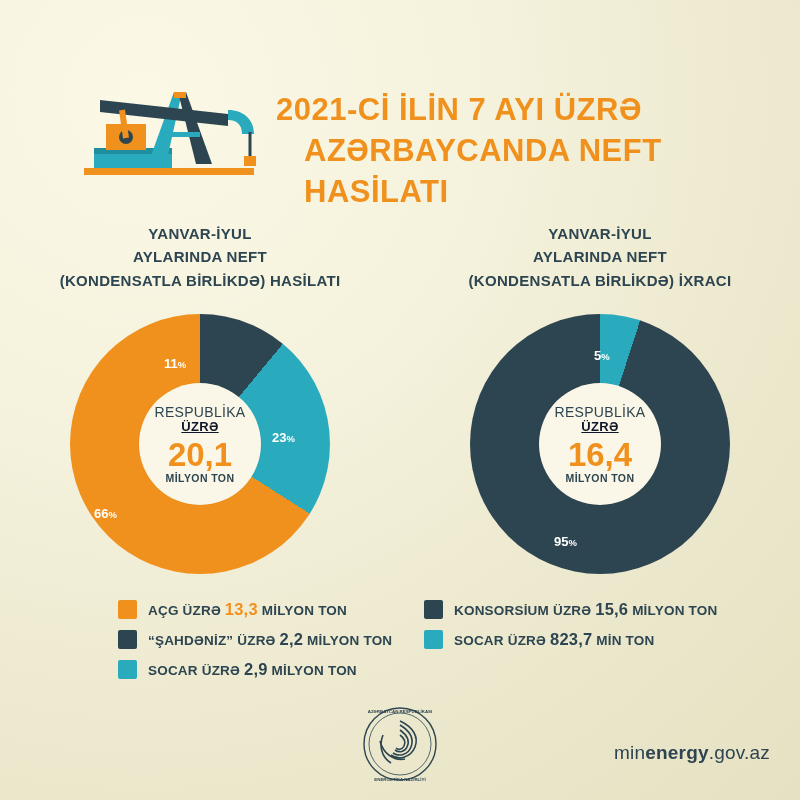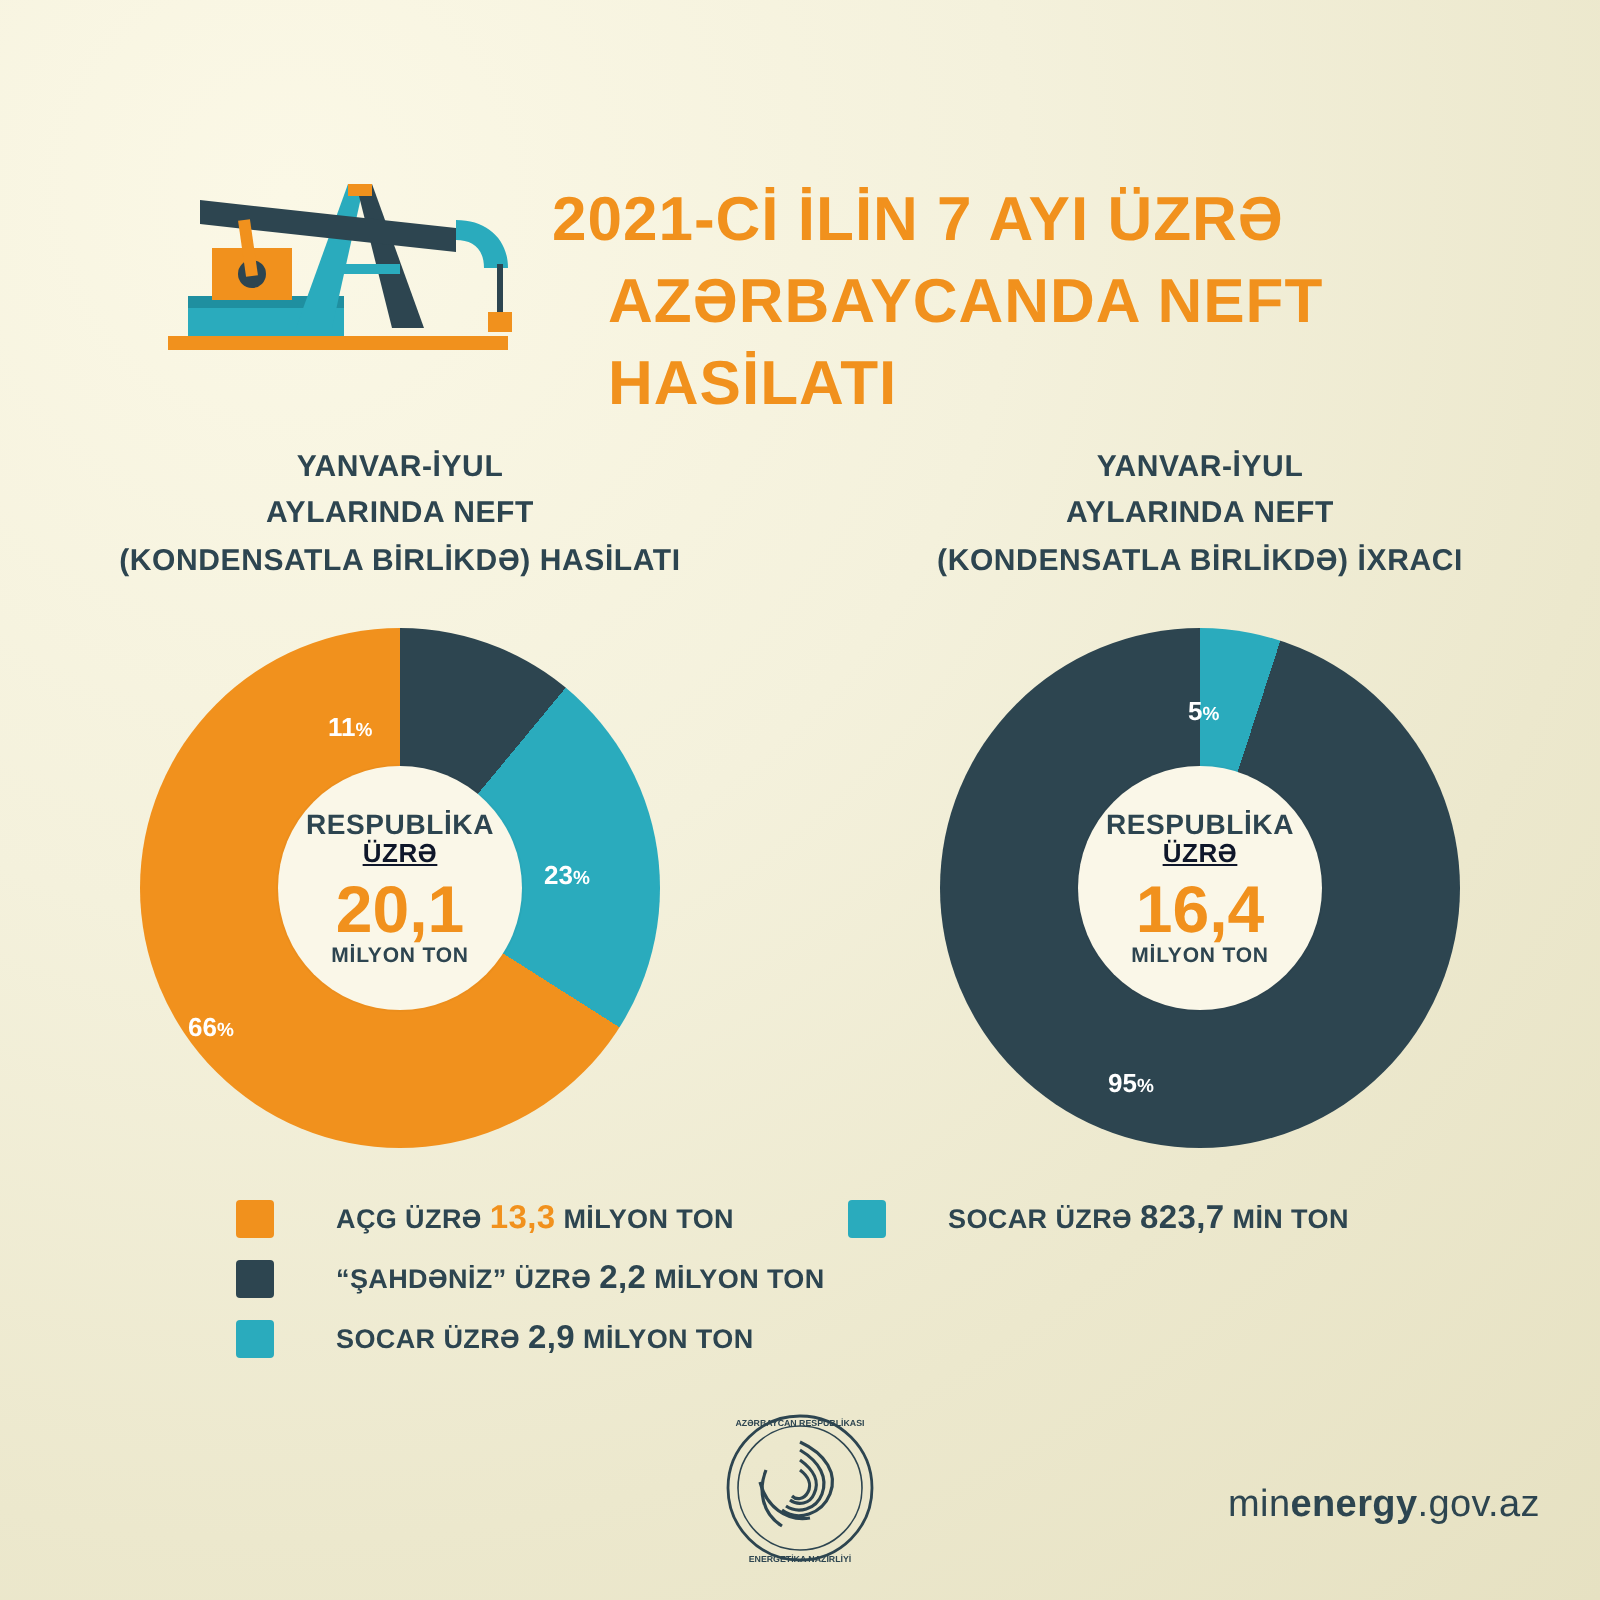--- a/index.html
+++ b/index.html
@@ -95,21 +95,21 @@
     border-radius: 50%;
     background: #faf7e8;
     box-shadow: 0 0 0 1px rgba(0,0,0,0.02);
     display: flex;
     flex-direction: column;
     align-items: center;
     justify-content: center;
   }
   .hole-l1 {
     color: #2d4550;
-    font-weight: bold;
+    font-weight: normal;
     font-size: 14px;
     letter-spacing: 0.3px;
     text-transform: uppercase;
     line-height: 1.15;
     text-align: center;
   }
   .hole-l2 {
     color: #0f172a;
     font-weight: bold;
     font-size: 13px;
@@ -147,21 +147,20 @@
   
   .legend {
     position: absolute;
     top: 378px;
     left: 0;
     width: 400px;
   }
   .legend-row {
     display: flex;
     margin-bottom: 11px;
-    gap: 20px;
   }
   #panel-left .legend-row  { padding-left: 118px; }
   #panel-right .legend-row { padding-left: 24px; }
   .swatch {
     width: 19px;
     height: 19px;
     border-radius: 2px;
     flex: 0 0 auto;
     margin-right: 11px;
   }
@@ -313,20 +312,28 @@
 
       <div class="slice-label" style="left:124px; top:34px;">
         <span>5</span><span class="pct-sign">%</span>
       </div>
       <div class="slice-label" style="left:84px; top:220px;">
         <span>95</span><span class="pct-sign">%</span>
       </div>
     </div>
 
     <div class="legend">
+      <div class="legend-row">
+        <span class="swatch" id="sw-r0" style="background: rgb(45, 69, 80);"></span>
+        <span class="legend-text">
+          <span class="name">KONSORSİUM ÜZRƏ</span>
+          <span class="val">15,6</span>
+          <span class="unit">MİLYON TON</span>
+        </span>
+      </div>
       <div class="legend-row">
         <span class="swatch" id="sw-r1" style="background: rgb(42, 171, 189);"></span>
         <span class="legend-text">
           <span class="name">SOCAR ÜZRƏ</span>
           <span class="val">823,7</span>
           <span class="unit">MİN TON</span>
         </span>
       </div>
     </div>
   </div>

